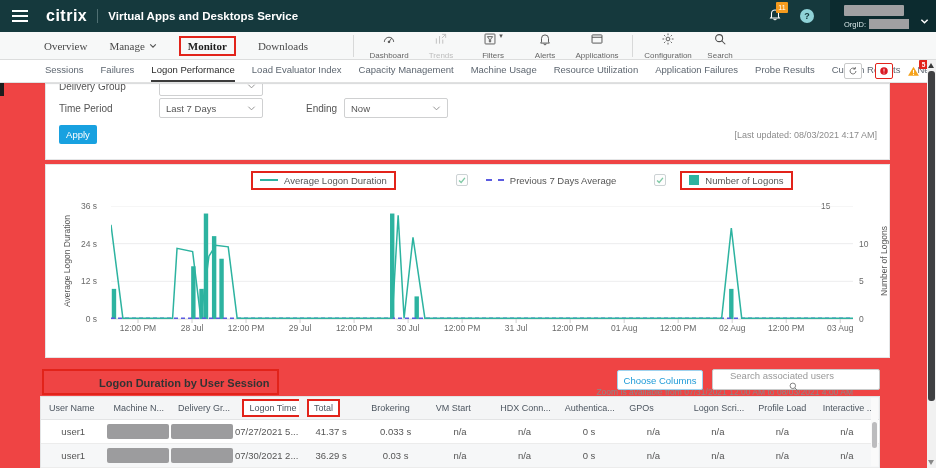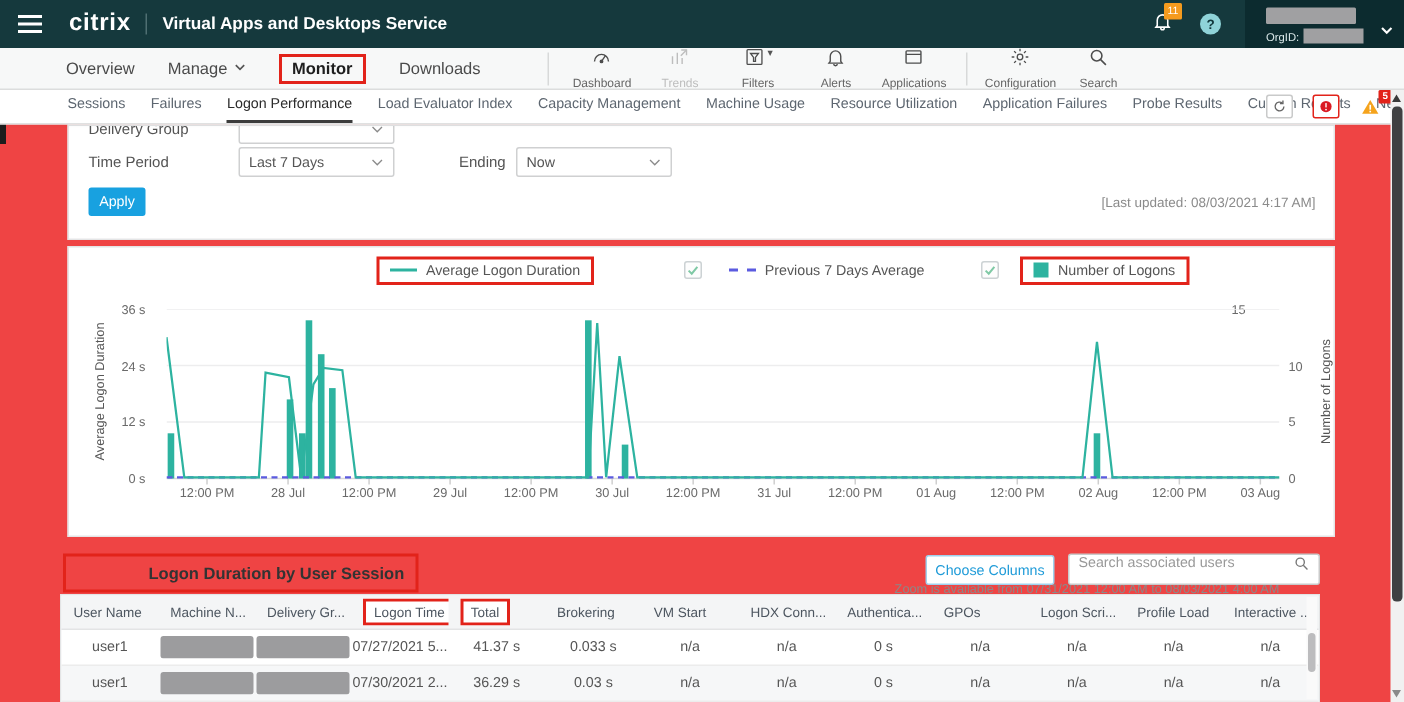--- a/index.html
+++ b/index.html
@@ -21,21 +21,21 @@
   .account { width:106px; height:32px; background:#0c2b2f; position:relative; }
   .redact { background:#a0a0a2; border-radius:1px; display:inline-block; }
   .acct-name { position:absolute; left:14px; top:5px; width:60px; height:11px; }
   .org-row { position:absolute; left:14px; top:19px; font-size:7.5px; color:#d9e7e8; display:flex; align-items:center; gap:3px; }
   .org-redact { width:40px; height:10px; background:#a0a0a2; }
   .acct-chevron { position:absolute; right:7px; top:12px; width:9px; height:9px; }
   .acct-chevron svg { stroke:#fff; width:9px; height:9px; }
 
   
   .mainnav { position:absolute; top:32px; left:0; width:936px; height:28px; background:#f7f8f8; border-bottom:1px solid #dcdddd; display:flex; align-items:center; z-index:5; }
-  #nav-tabs { display:flex; align-items:center; margin-left:44px; gap:22px; }
+  #nav-tabs { display:flex; align-items:center; margin-left:44px; gap:22px;font-family:Liberation Serif, serif; }
   .nav-tab { font-size:11px; color:#4a4a4a; cursor:pointer; display:flex; align-items:center; gap:4px; white-space:nowrap; }
   .nav-tab.active { font-weight:700; color:#1e1e1e; }
   .red-annotation { border:2px solid #e2231a; padding:2px 7px; }
   .tb-divider { width:1px; height:22px; background:#d8d9d9; margin:0 9px; }
   #toolbar { display:flex; align-items:center; margin-left:36px; }
   .tb-item { display:flex; flex-direction:column; align-items:center; width:52px; cursor:pointer; color:#4d4d4d; }
   .tb-item svg { width:14px; height:14px; }
   .tb-item .tb-label { font-size:8px; color:#666; margin-top:1px; white-space:nowrap; }
   .tb-item.disabled { color:#bdbdbd; cursor:default; }
   .tb-item.disabled .tb-label { color:#bdbdbd; }
@@ -85,21 +85,21 @@
   .ytick { position:absolute; font-size:8.5px; color:#6a6a6a; }
   #plot { position:absolute; left:65px; top:41px; width:742px; height:118px; cursor:crosshair; }
   #x-labels { position:absolute; left:65px; top:158px; width:742px; height:12px; }
   #x-labels span { position:absolute; transform:translateX(-50%); font-size:8.5px; color:#6a6a6a; white-space:nowrap; }
   .chart-footnote { position:absolute; left:65px; top:176px; width:742px; text-align:right; font-size:8.5px; color:#8a8a8a;margin-top:46px; }
 
   
   .table-title { position:absolute; left:42px; top:369px; background:#fff0; }
   .table-title span { font-size:11px; font-weight:700; color:#333;padding-left:48px; }
   .choose-cols { position:absolute; left:617px; top:370px; width:86px; height:20px; border:1px solid #9fd2ee; background:#fff; color:#1f9bd8; font-size:9.5px; border-radius:2px; cursor:pointer; }
-  .search-box { position:absolute; left:712px; top:369px; width:168px; height:21px; border:1px solid #c9caca; border-radius:2px; background:#fff; display:flex; align-items:flex-start; }
+  .search-box { position:absolute; left:712px; top:369px; width:168px; height:21px; border:1px solid #c9caca; border-radius:2px; background:#fff; display:flex; align-items:center;flex-direction:column; }
   .search-box input { flex:1; border:none; outline:none; font-size:9.5px; color:#555; padding:0 6px; font-family:"Liberation Sans",sans-serif; background:transparent; }
   .search-box input::placeholder { color:#999; }
   .search-box svg { width:11px; height:11px; margin-right:6px; stroke:#777; flex:none; }
 
   .the-table { position:absolute; left:40px; top:396px; width:840px; border:1px solid #e3e4e5; background:#fff; }
   .thead { display:flex; background:#f4f5f6; border-bottom:1px solid #e3e4e5; height:23px; align-items:center; }
   .th { flex:1; font-size:9px; color:#4d5660; padding-left:8px; white-space:nowrap; overflow:hidden; cursor:pointer; }
   .th .hl { border:2px solid #e2231a; padding:2px 5px; display:inline-block; background:#fff; }
   .tr { display:flex; height:24px; align-items:center; border-bottom:1px solid #ececec; background:#fff; cursor:pointer; }
   .tr.alt { background:#f6f7f8; }

